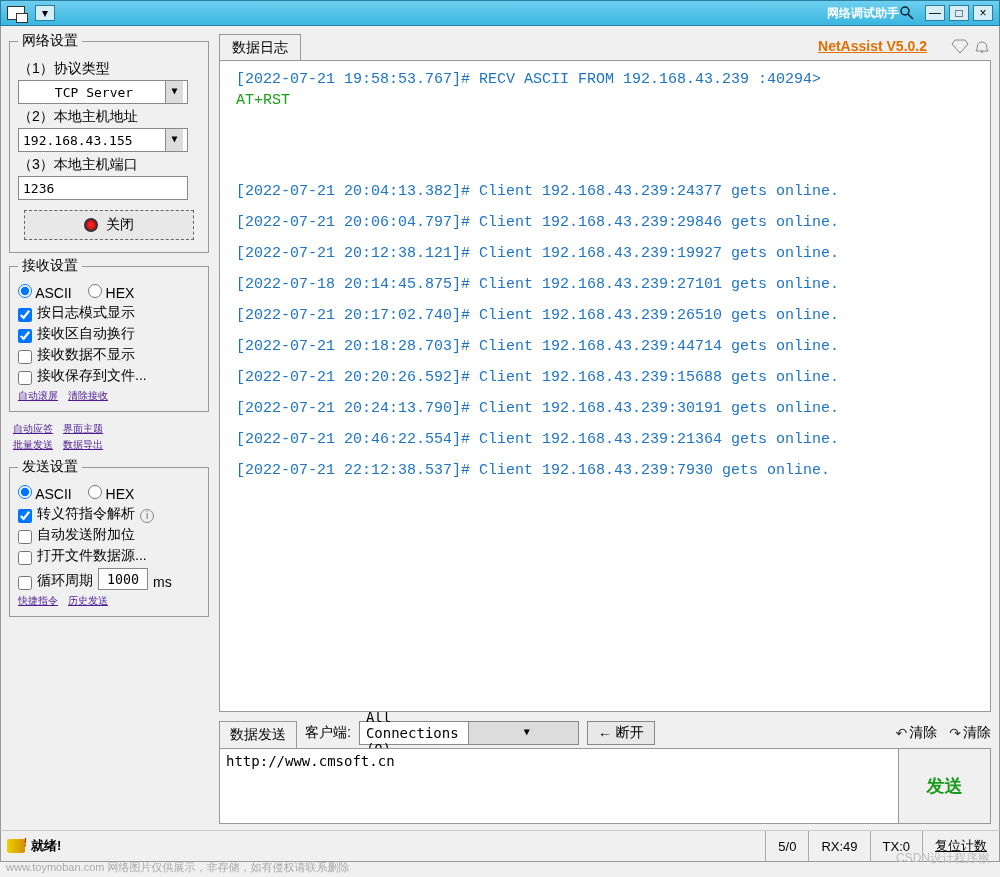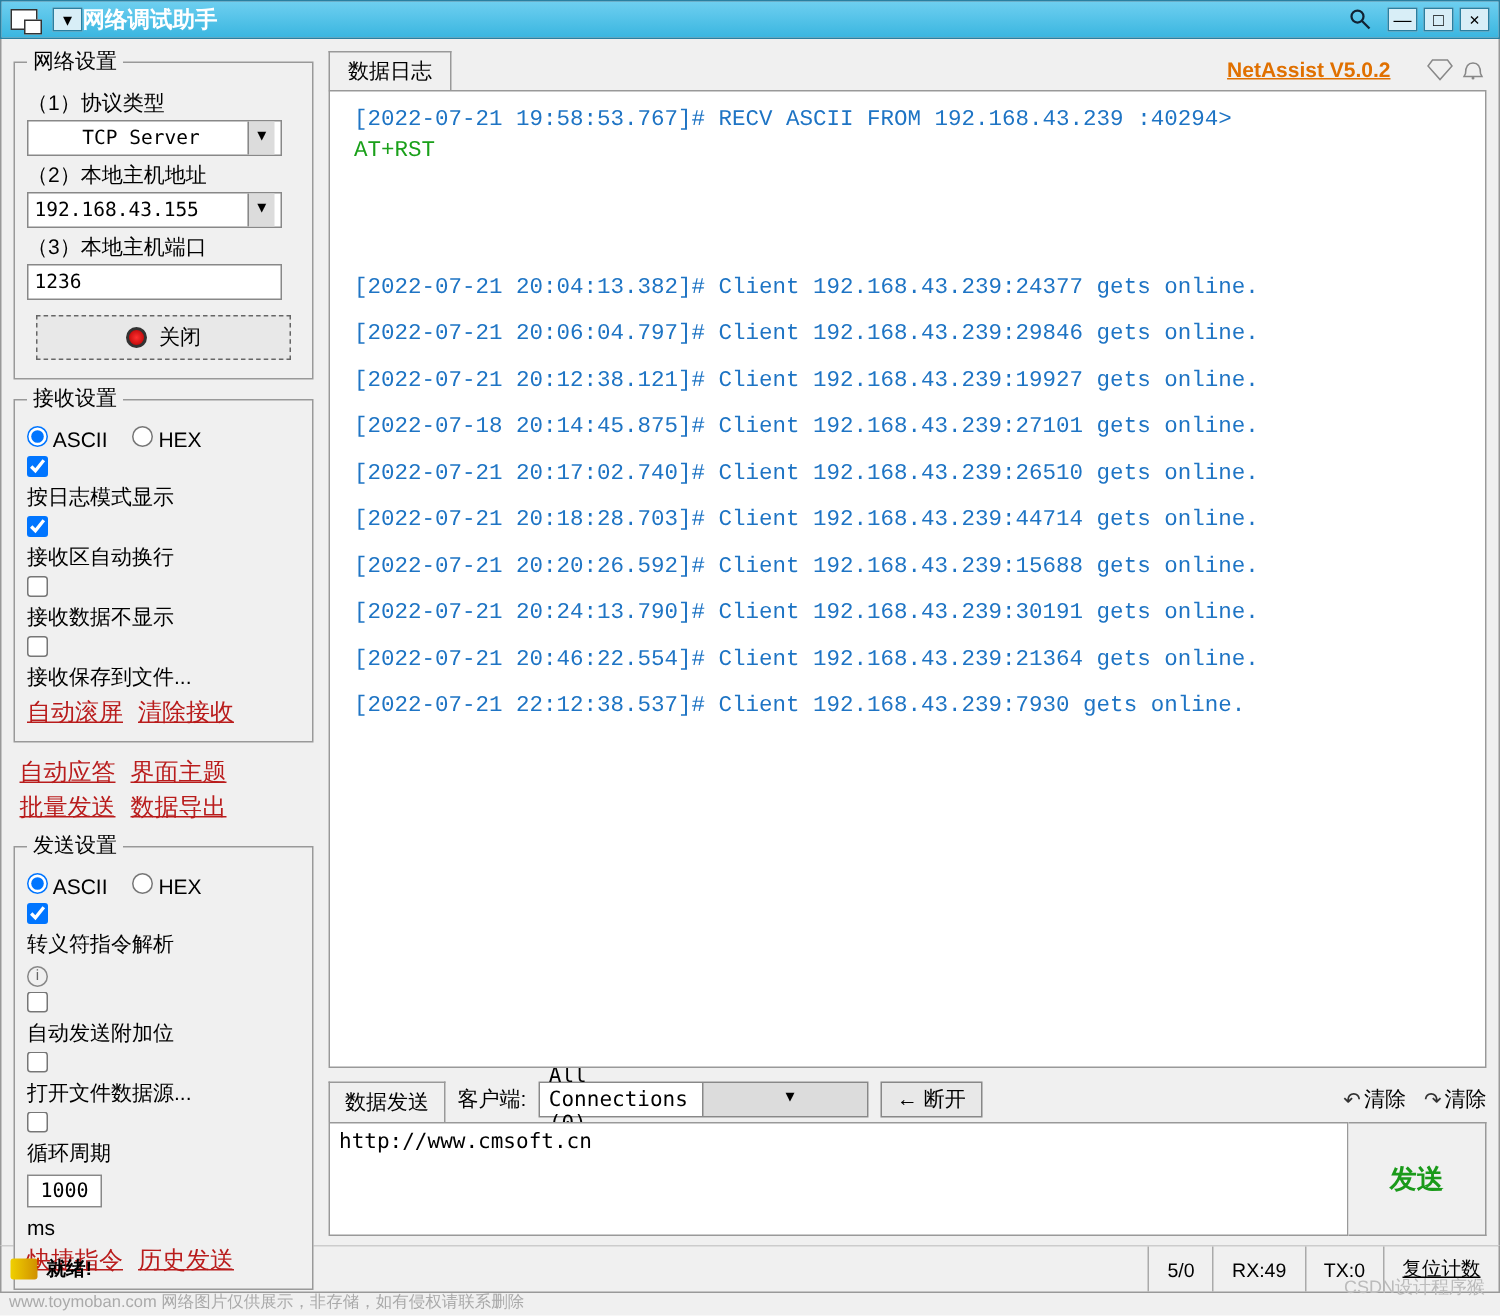--- a/index.html
+++ b/index.html
@@ -1,42 +1,42 @@
 <!DOCTYPE html>
 <html><head>
 <meta charset="utf-8">
 <style>
 * { box-sizing: border-box; margin: 0; padding: 0; }
 body { width: 1000px; height: 877px; font-family: "SimSun", "Microsoft YaHei", sans-serif; font-size: 14px; background: #f0f0f0; overflow: hidden; position: relative; }
 
 .titlebar { height: 26px; background: linear-gradient(to bottom, #6ecff0, #3ab6e0); border: 1px solid #2a7fa0; display: flex; align-items: center; padding: 0 6px; color: #fff; }
 .titlebar .icon-app { width: 18px; height: 14px; background: #fff; border: 1px solid #333; margin-right: 6px; display: inline-block; position: relative; }
 .titlebar .icon-app::after { content: ""; position: absolute; bottom: -4px; right: -4px; width: 10px; height: 8px; background: #fff; border: 1px solid #333; }
-.titlebar .title { flex: 1; text-align: left; font-weight: bold; font-size: 15px; }
+.titlebar .title { flex: 1; text-align: right; font-weight: bold; font-size: 12px; }
 .titlebar .winbtn { width: 20px; height: 16px; border: 1px solid #2a7fa0; background: #d8eef7; margin-left: 4px; text-align: center; line-height: 14px; font-size: 12px; cursor: pointer; color: #000; }
 .titlebar .notif-icon { width: 16px; height: 16px; margin-right: 6px; display: inline-block; }
 
 .mainarea { display: flex; height: 804px; background: #f0f0f0; border-left: 1px solid #999; border-right: 1px solid #999; }
 
 .sidebar { width: 214px; padding: 6px 6px 6px 8px; display: flex; flex-direction: column; gap: 4px; }
 fieldset.grp { border: 1px solid #999; padding: 6px 8px 8px 8px; background: #f0f0f0; }
 fieldset.grp > legend { font-size: 14px; padding: 0 4px; }
 .fldlbl { margin: 4px 0 2px 0; font-size: 14px; }
 .combo, .textin { width: 170px; height: 24px; border: 1px solid #888; background: #fff; font-family: monospace; font-size: 13px; padding: 0 4px; }
 .combo { display: flex; align-items: center; }
 .combo .cval { flex: 1; text-align: center; }
 .combo .cbtn { width: 18px; height: 22px; border-left: 1px solid #888; background: #dcdcdc; text-align: center; line-height: 20px; font-size: 10px; cursor: pointer; }
 .bigbtn { width: 170px; height: 30px; border: 1px dashed #666; display: flex; align-items: center; justify-content: center; gap: 8px; margin: 10px auto 4px auto; cursor: pointer; background: #e8e8e8; }
 .bigbtn .reddot { width: 14px; height: 14px; border: 2px solid #333; border-radius: 50%; background: radial-gradient(circle, #ff3030, #b00000); }
 
 .optrow { display: flex; align-items: center; gap: 16px; margin: 3px 0; font-size: 14px; }
-.ckrow { display: flex; align-items: flex-start; gap: 5px; margin: 3px 0; font-size: 14px; flex-direction: column; }
+.ckrow { display: flex; align-items: flex-end; gap: 5px; margin: 3px 0; font-size: 14px; }
 input[type=radio], input[type=checkbox] { width: 14px; height: 14px; }
 .linkrow { display: flex; gap: 10px; margin-top: 4px; }
-.linkrow a { color: #b91c1c; text-decoration: underline; cursor: pointer; font-size: 16px; }
+.linkrow a { color: #4c1d95; text-decoration: underline; cursor: pointer; font-size: 10px; }
 .cycle-in { width: 50px; height: 22px; border: 1px solid #888; font-family: monospace; text-align: center; }
 .info-ico { width: 14px; height: 14px; border: 1px solid #888; border-radius: 50%; display: inline-block; text-align: center; line-height: 12px; font-size: 10px; color: #666; }
 
 .content { flex: 1; position: relative; padding: 6px 8px 6px 4px; display: flex; flex-direction: column; }
 .logheader { display: flex; align-items: center; height: 28px; }
 .tab { border: 1px solid #999; border-bottom: none; background: #f0f0f0; padding: 4px 12px; font-size: 14px; position: relative; top: 1px; }
 .spacer { flex: 1; }
 .brand { color: #e07000; font-weight: bold; text-decoration: underline; font-size: 14px; margin-right: 20px; }
 .jewel, .bell { width: 18px; height: 16px; display: inline-block; margin-left: 4px; }
 

